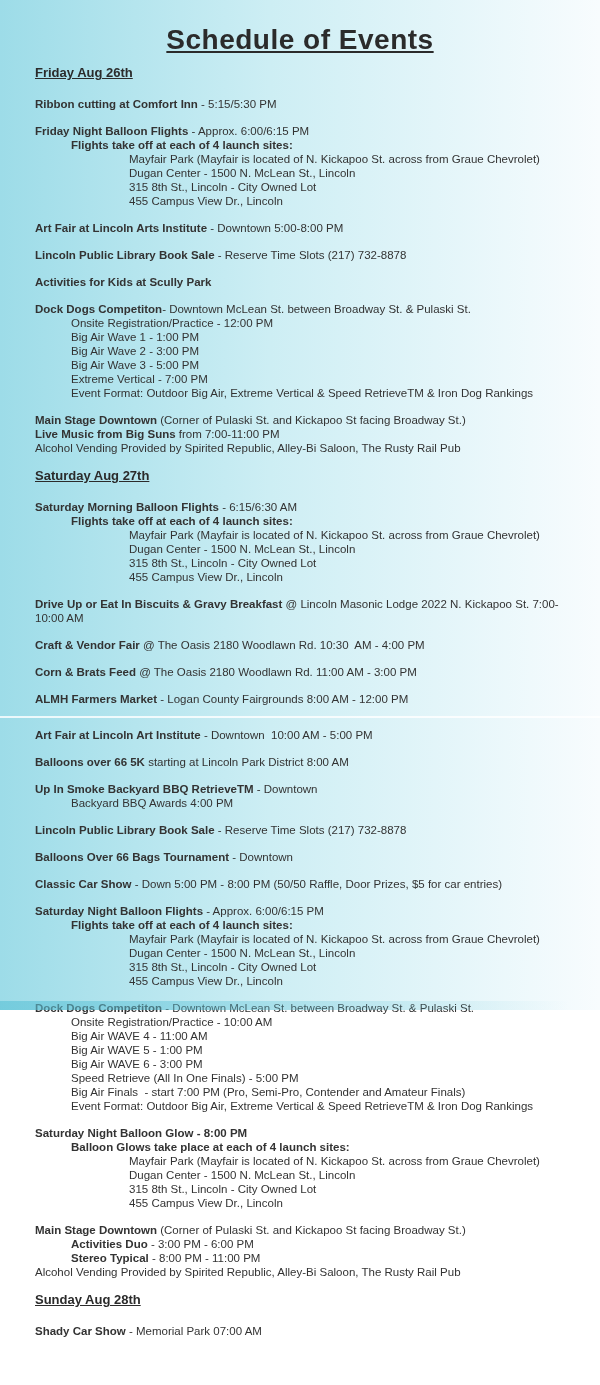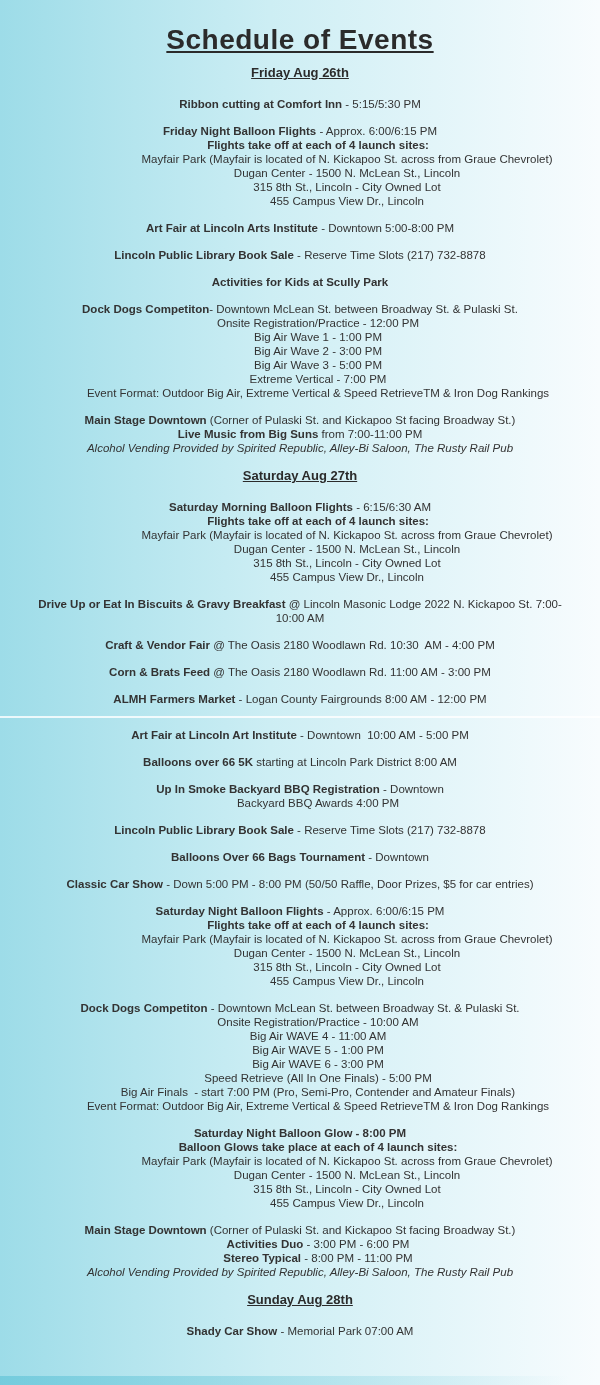--- a/index.html
+++ b/index.html
@@ -3,21 +3,21 @@
 <meta charset="utf-8">
 <style>
   html, body { margin: 0; padding: 0; }
   body {
     width: 600px; height: 1385px;
     font-family: "Liberation Sans", "DejaVu Sans", sans-serif;
     overflow: hidden;
   }
   .page {
     position: relative;
-    width: 600px; height: 1385px;
+    width: 600px; height: 1010px;
     background: linear-gradient(to right, var(--bg-left, #9ddce8) 0%, #cdeef4 45%, var(--bg-right, #f8fcfe) 100%);
     color: var(--text, #333333);
     font-size: 11.5px;
     line-height: 14px;
     box-sizing: border-box;
   }
   .bottom-band {
     position: absolute; left: 0; right: 0; bottom: 0; height: 9px;
     background: linear-gradient(to right, var(--band, #5fc3d7) 0%, rgba(255,255,255,0) 95%);
     opacity: .65;
@@ -27,35 +27,35 @@
   .title {
     font-size: 28px;
     line-height: 36px;
     font-weight: bold;
     text-align: center;
     text-decoration: underline;
     color: var(--heading, #2b2b2b);
     margin: 0 0 7px 0;
     letter-spacing: .5px;
   }
-  .section { margin: 0; text-align: center; }
+  .section { margin: 0; }
   .section + .section { margin-top: 5px; }
   .day-heading {
     font-size: 13px;
     line-height: 15px;
     font-weight: bold;
     text-decoration: underline;
     color: var(--heading, #2b2b2b);
     margin: 0 0 17px 0;
   }
   .event { margin: 0 0 13px 0; }
   .line { white-space: pre-wrap; }
   .line.in1 { margin-left: 36px; }
   .line.in2 { margin-left: 94px; }
-  .line.it  { font-style: italic; }
+  .line.it  { }
   .seg-b { font-weight: bold; }
   .divider {
     height: 2px;
     background: var(--divider, #ffffff);
     opacity: .8;
     margin: -3px -35px 10px -35px;
   }
 </style>
 </head>
 <body>
@@ -124,21 +124,21 @@
             <div class="line"><span class="seg-b">ALMH Farmers Market</span><span> - Logan County Fairgrounds 8:00 AM - 12:00 PM</span></div>
           </div>
           <div class="divider"></div>
           <div class="event">
             <div class="line"><span class="seg-b">Art Fair at Lincoln Art Institute</span><span> - Downtown  10:00 AM - 5:00 PM</span></div>
           </div>
           <div class="event">
             <div class="line"><span class="seg-b">Balloons over 66 5K</span><span> starting at Lincoln Park District 8:00 AM</span></div>
           </div>
           <div class="event">
-            <div class="line"><span class="seg-b">Up In Smoke Backyard BBQ Registration</span><span> - Downtown</span></div>
+            <div class="line"><span class="seg-b">Up In Smoke Backyard BBQ RetrieveTM</span><span> - Downtown</span></div>
             <div class="line in1"><span>Backyard BBQ Awards 4:00 PM</span></div>
           </div>
           <div class="event">
             <div class="line"><span class="seg-b">Lincoln Public Library Book Sale</span><span> - Reserve Time Slots (217) 732-8878</span></div>
           </div>
           <div class="event">
             <div class="line"><span class="seg-b">Balloons Over 66 Bags Tournament</span><span> - Downtown</span></div>
           </div>
           <div class="event">
             <div class="line"><span class="seg-b">Classic Car Show</span><span> - Down 5:00 PM - 8:00 PM (50/50 Raffle, Door Prizes, $5 for car entries)</span></div>

